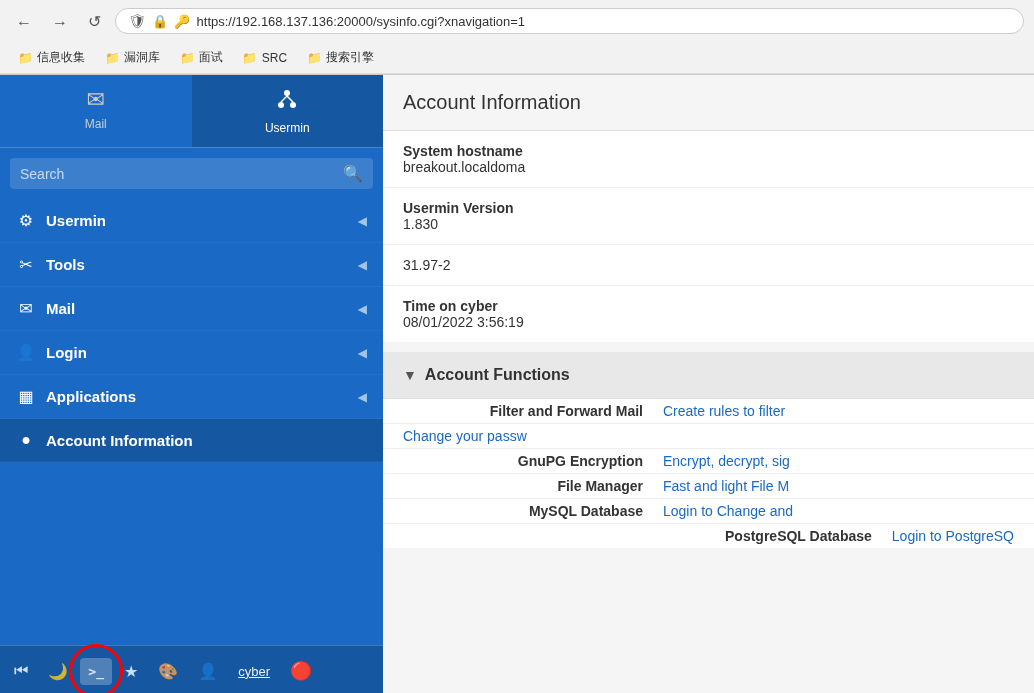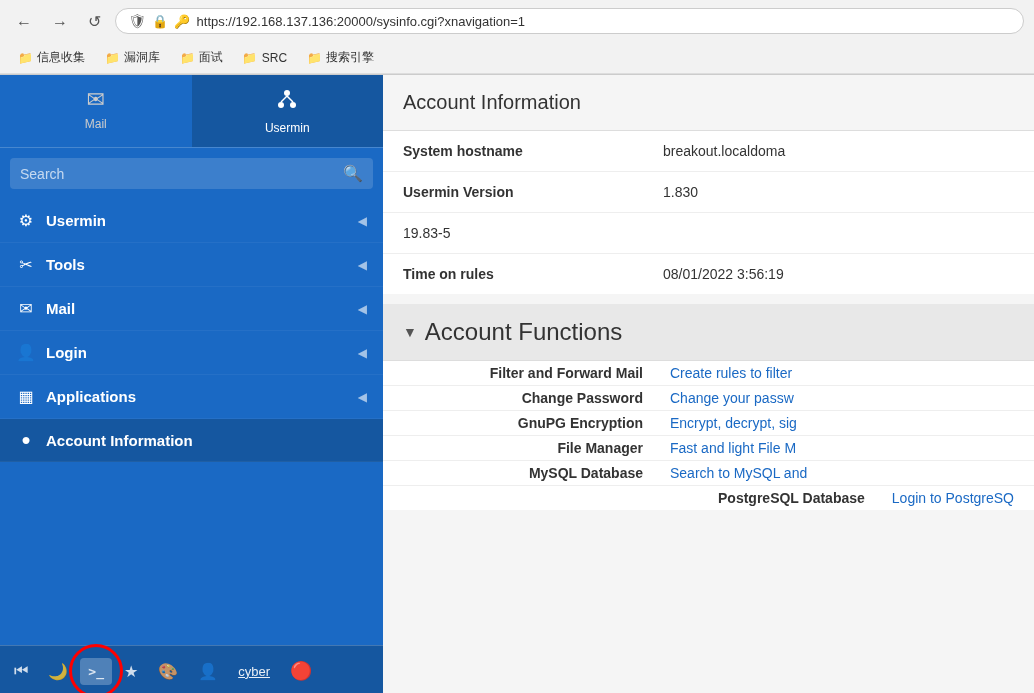--- a/index.html
+++ b/index.html
@@ -63,36 +63,36 @@
 
     
     .main-content { flex: 1; background: #f5f5f5; overflow-y: auto; }
 
     
     .content-section { background: white; margin: 0; }
     .section-header { padding: 16px 20px; background: #f5f5f5; border-bottom: 1px solid #ddd; }
     .section-title { font-size: 20px; color: #333; font-weight: normal; }
 
     .info-table { width: 100%; }
-    .info-row { display: flex; padding: 12px 20px; border-bottom: 1px solid #eee; }
+    .info-row { display: flex; padding: 12px 20px; border-bottom: 1px solid #eee; flex-direction: column; }
     .info-row:last-child { border-bottom: none; }
     .info-label { width: 260px; font-weight: bold; color: #333; font-size: 14px; }
     .info-value { color: #333; font-size: 14px; }
 
     
     .functions-section { background: white; margin-top: 10px; }
     .functions-header { display: flex; align-items: center; padding: 14px 20px; background: #e8e8e8; border-bottom: 1px solid #ddd; gap: 8px; }
-    .functions-title { font-size: 24px; color: #333; font-weight: normal; text-align: center; }
+    .functions-title { font-size: 16px; color: #333; font-weight: bold; text-align: center; }
     .collapse-icon { color: #555; font-size: 14px; cursor: pointer; }
 
     .functions-table { width: 100%; }
     .func-row { display: flex; padding: 4px 20px; border-bottom: 1px solid #eee; align-items: flex-start; }
     .func-row:last-child { border-bottom: none; justify-content: flex-end; }
     .func-label { width: 260px; font-weight: bold; color: #333; font-size: 14px; text-align: right; padding-right: 20px; }
-    .func-link { color: #1a69c4; text-decoration: none; font-size: 14px; margin-left: 7px; }
+    .func-link { color: #1a69c4; text-decoration: none; font-size: 14px; }
   </style>
 </head>
 <body>
 
 <div class="browser-chrome">
   <div class="browser-nav">
     <button class="nav-btn">←</button>
     <button class="nav-btn">→</button>
     <button class="nav-btn">↺</button>
     <div class="address-bar">
@@ -215,54 +215,53 @@
       <div class="info-table">
         <div class="info-row">
           <span class="info-label">System hostname</span>
           <span class="info-value">breakout.localdoma</span>
         </div>
         <div class="info-row">
           <span class="info-label">Usermin Version</span>
           <span class="info-value">1.830</span>
         </div>
         <div class="info-row">
-          <span class="info-value">19.83-5</span>
-        </div>
-        <div class="info-row">
-          <span class="info-label">Time on rules</span>
+          <span class="info-value">31.97-2</span>
+        </div>
+        <div class="info-row">
+          <span class="info-label">Time on cyber</span>
           <span class="info-value">08/01/2022 3:56:19</span>
         </div>
       </div>
     </div>
 
     <div class="functions-section">
       <div class="functions-header">
         <span class="collapse-icon">▼</span>
         <h3 class="functions-title">Account Functions</h3>
       </div>
       <div class="functions-table">
         <div class="func-row">
           <span class="func-label">Filter and Forward Mail</span>
           <a class="func-link" href="#">Create rules to filter</a>
         </div>
         <div class="func-row">
-          <span class="func-label">Change Password</span>
           <a class="func-link" href="#">Change your passw</a>
         </div>
         <div class="func-row">
           <span class="func-label">GnuPG Encryption</span>
           <a class="func-link" href="#">Encrypt, decrypt, sig</a>
         </div>
         <div class="func-row">
           <span class="func-label">File Manager</span>
           <a class="func-link" href="#">Fast and light File M</a>
         </div>
         <div class="func-row">
           <span class="func-label">MySQL Database</span>
-          <a class="func-link" href="#">Search to MySQL and</a>
+          <a class="func-link" href="#">Login to Change and</a>
         </div>
         <div class="func-row">
           <span class="func-label">PostgreSQL Database</span>
           <a class="func-link" href="#">Login to PostgreSQ</a>
         </div>
       </div>
     </div>
 
   </div>
 </div>

